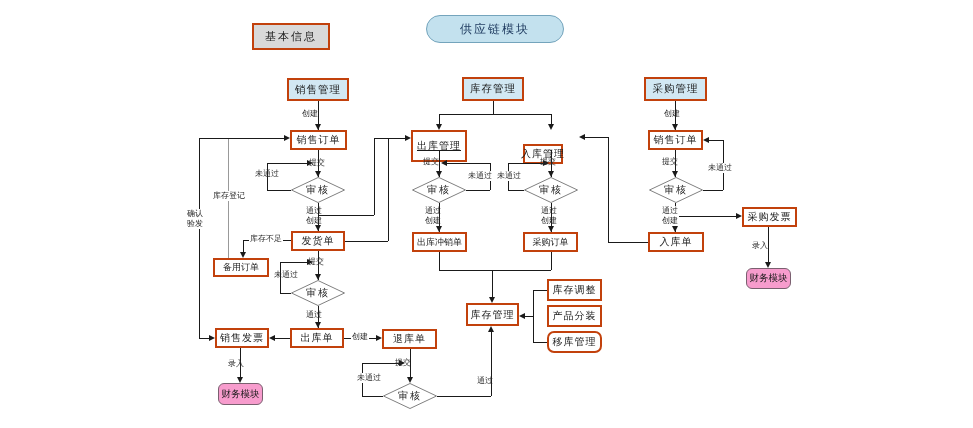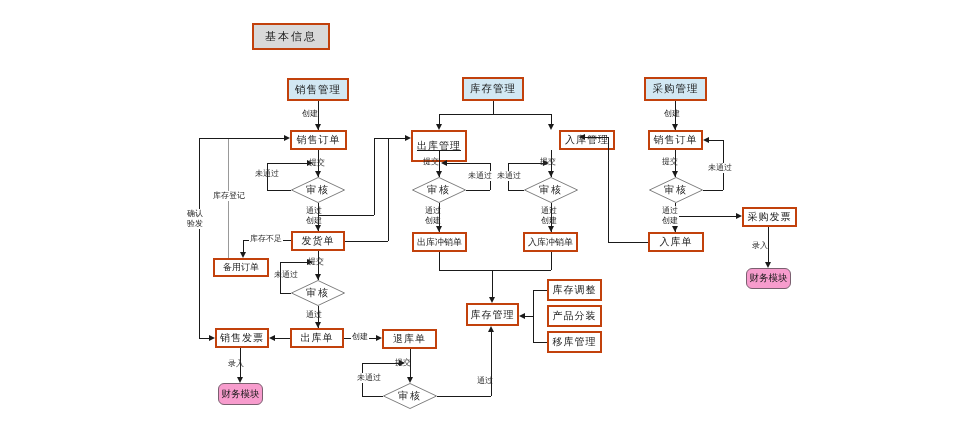--- a/index.html
+++ b/index.html
@@ -28,20 +28,23 @@
   .ar-u{border-width:0 3px 6px 3px;border-bottom-color:#1a1a1a;}
 </style>
 </head>
 <body>
 
 <div id="canvas">
 
   <div class="box gray" style="left:252px;top:23px;width:78px;height:27px;">
       <span>基本信息</span>
     </div>
+  <div class="stadium" style="left:426px;top:15px;width:138px;height:28px;">
+      <span>供应链模块</span>
+    </div>
 
   <div class="box blue" style="left:287px;top:78px;width:62px;height:23px;align-items:center;">
       <span>销售管理</span>
     </div>
   <div class="box blue" style="left:462px;top:77px;width:62px;height:24px;">
       <span>库存管理</span>
     </div>
   <div class="box blue" style="left:644px;top:77px;width:63px;height:24px;">
       <span>采购管理</span>
     </div>
@@ -73,51 +76,51 @@
   <div class="box" style="left:290px;top:328px;width:54px;height:20px;align-items:center;">
       <span>出库单</span>
     </div>
   <div class="box pink" style="left:218px;top:383px;width:45px;height:22px;">
       <span>财务模块</span>
     </div>
 
   <div class="box" style="left:411px;top:130px;width:56px;height:32px;text-decoration:underline;">
       <span>出库管理</span>
     </div>
-  <div class="box" style="left:523px;top:130px;width:56px;height:20px;margin-left:36px;">
+  <div class="box" style="left:523px;top:144px;width:40px;height:20px;">
       <span>入库管理</span>
     </div>
   <div class="diamond" style="left:412px;top:177px;width:54px;height:26px;">
     <svg width="54" height="26" viewBox="0 0 54 26">
         <polygon points="27,0.5 53.5,13 27,25.5 0.5,13" fill="#ffffff" stroke="#808080"></polygon>
       </svg>
     <span class="dtext">审核</span>
   </div>
   <div class="diamond" style="left:524px;top:177px;width:54px;height:26px;">
     <svg width="54" height="26" viewBox="0 0 54 26">
         <polygon points="27,0.5 53.5,13 27,25.5 0.5,13" fill="#ffffff" stroke="#808080"></polygon>
       </svg>
     <span class="dtext">审核</span>
   </div>
   <div class="box small" style="left:412px;top:232px;width:55px;height:20px;">
       <span>出库冲销单</span>
     </div>
   <div class="box small" style="left:523px;top:232px;width:55px;height:20px;">
-      <span>入库冲销单</span>
+      <span>采购订单</span>
     </div>
   <div class="box" style="left:466px;top:303px;width:53px;height:23px;">
       <span>库存管理</span>
     </div>
   <div class="box" style="left:547px;top:279px;width:55px;height:22px;">
       <span>库存调整</span>
     </div>
   <div class="box" style="left:547px;top:305px;width:55px;height:22px;">
       <span>产品分装</span>
     </div>
-  <div class="box" style="left:547px;top:331px;width:55px;height:22px;">
+  <div class="box" style="left:547px;top:331px;width:55px;height:22px;border-radius:7px;">
       <span>移库管理</span>
     </div>
   <div class="box" style="left:382px;top:329px;width:55px;height:20px;">
       <span>退库单</span>
     </div>
   <div class="diamond" style="left:383px;top:383px;width:54px;height:26px;">
     <svg width="54" height="26" viewBox="0 0 54 26">
         <polygon points="27,0.5 53.5,13 27,25.5 0.5,13" fill="#ffffff" stroke="#808080"></polygon>
       </svg>
     <span class="dtext">审核</span>

